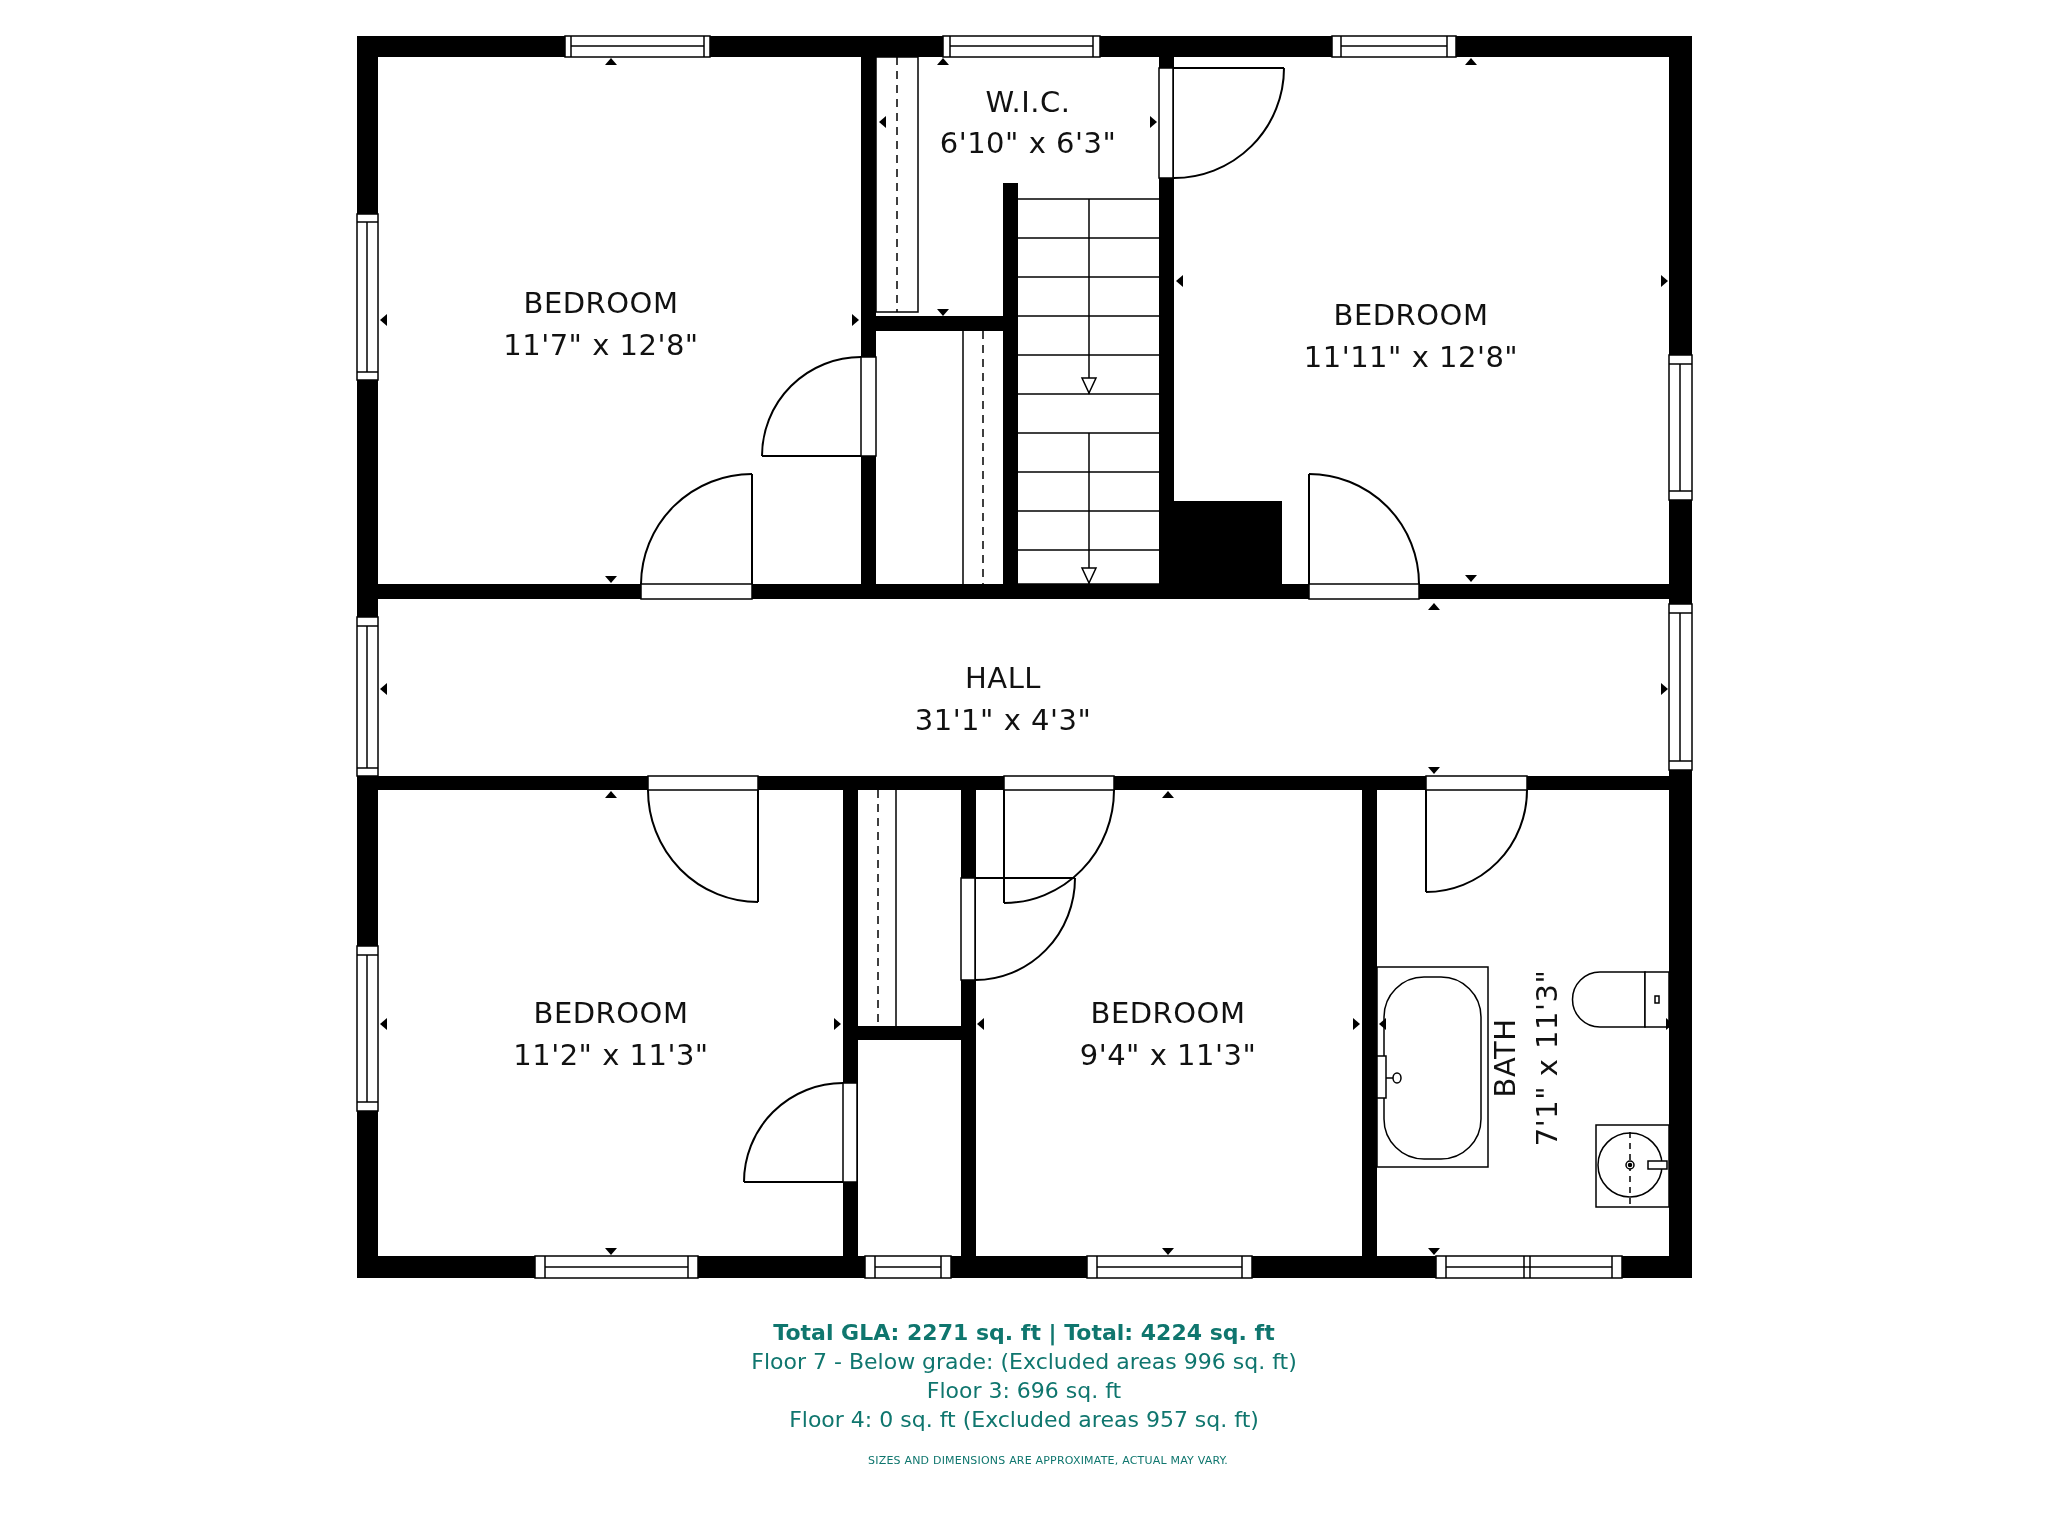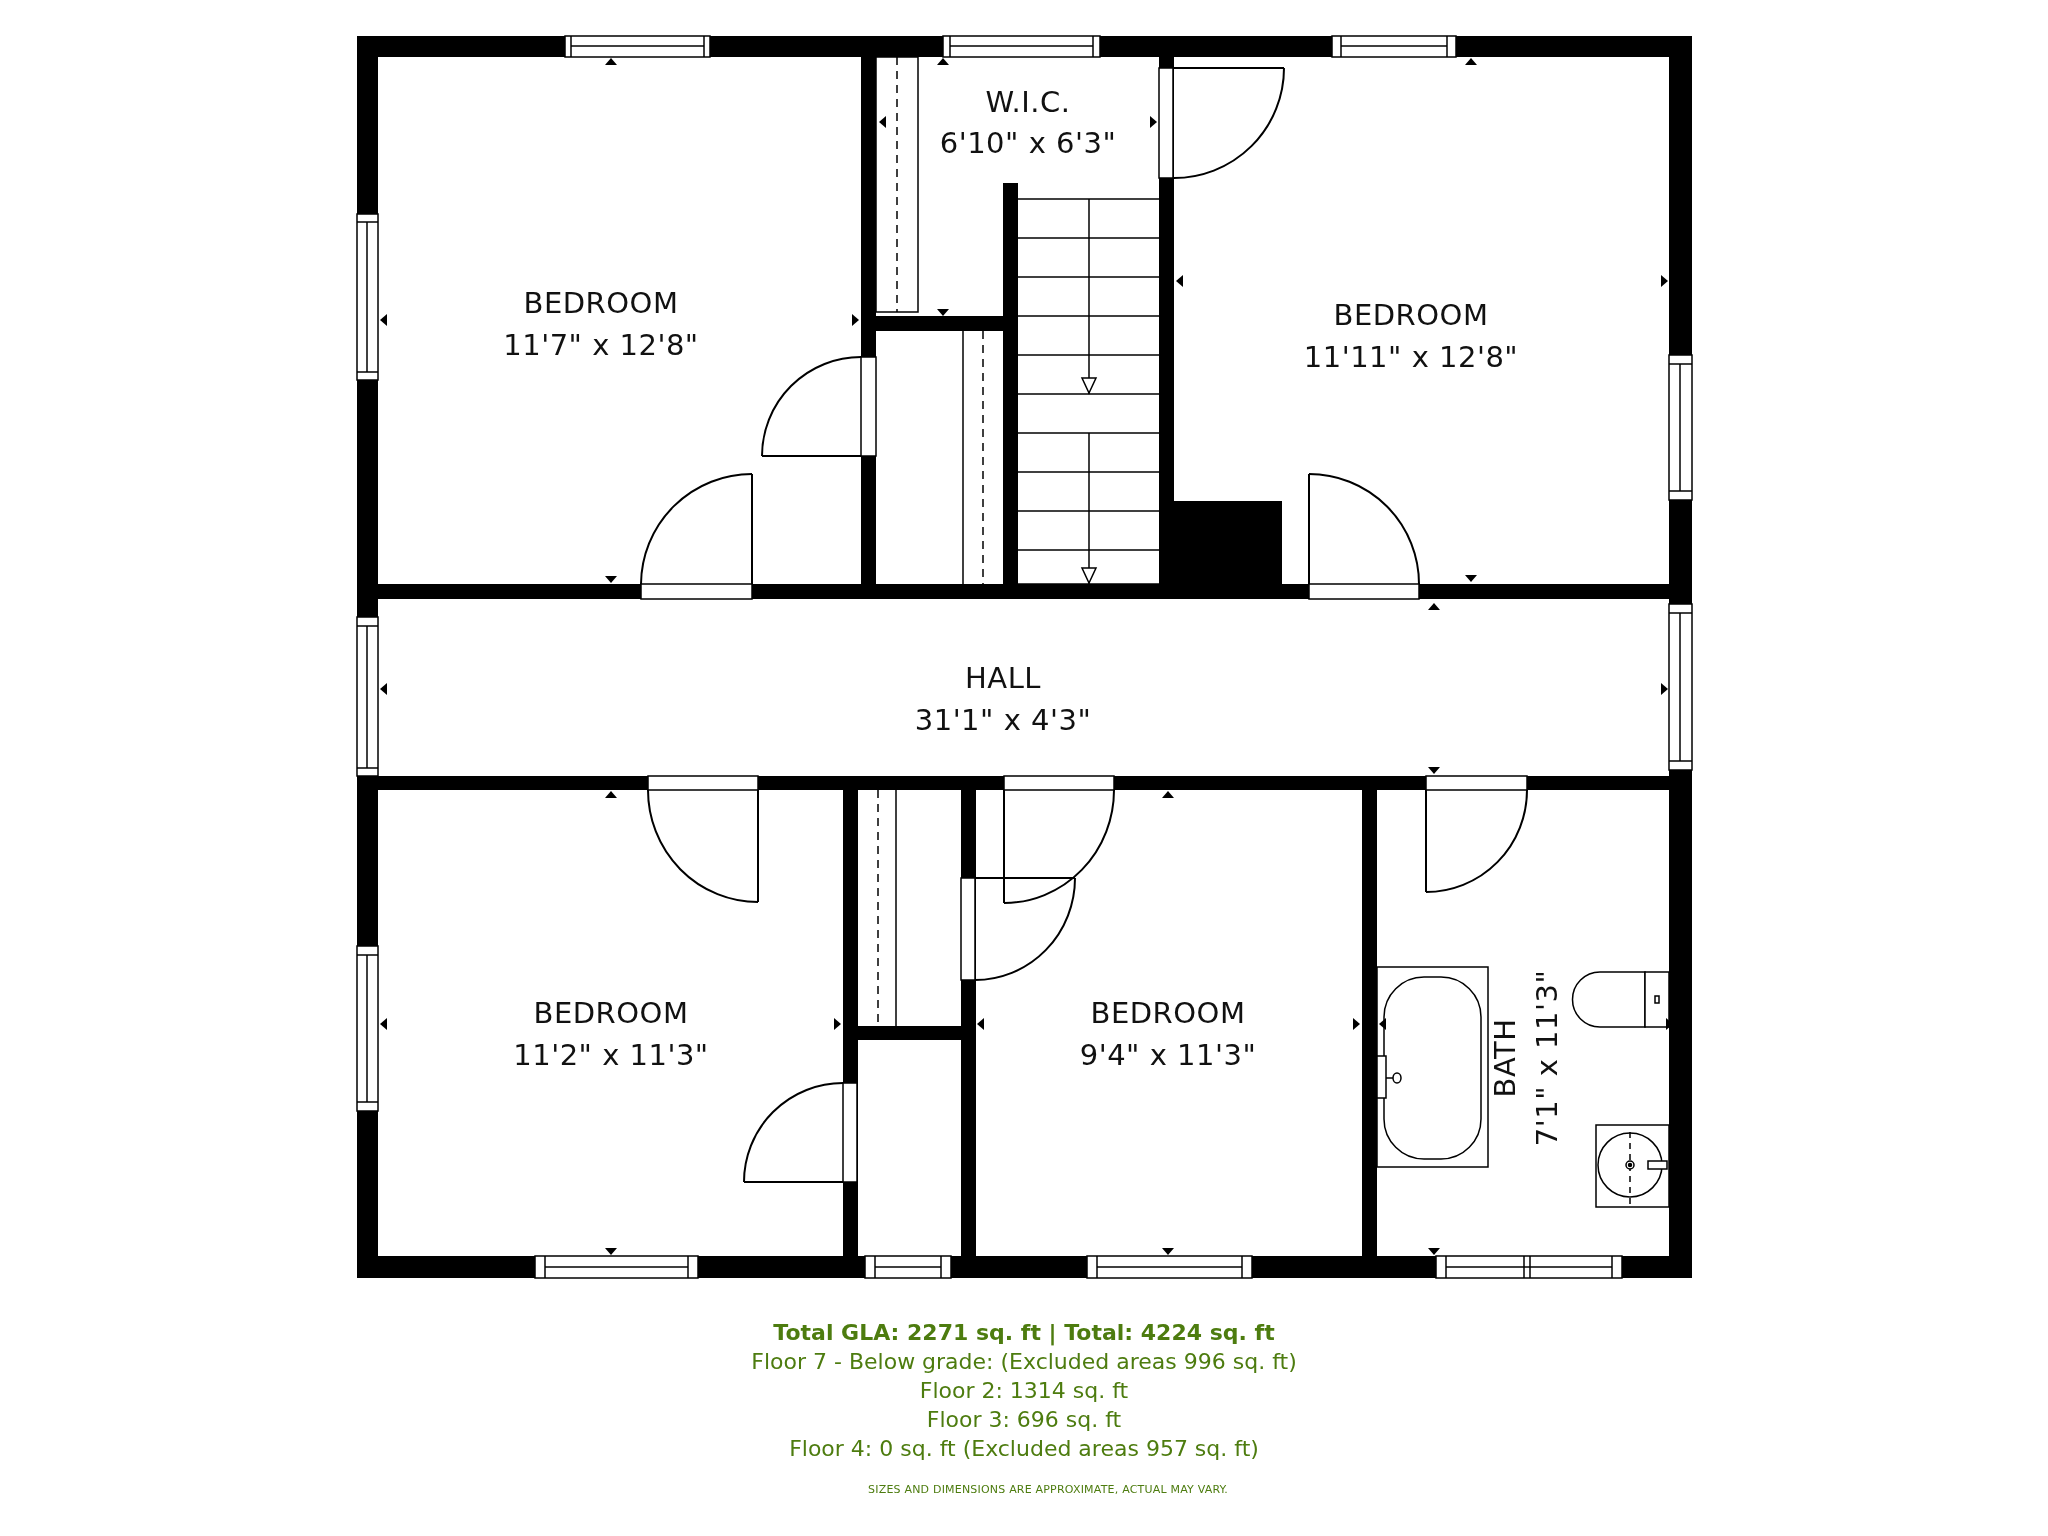--- a/index.html
+++ b/index.html
@@ -1,19 +1,19 @@
 <!DOCTYPE html>
 <html><head>
 <meta charset="utf-8">
 <style>
   html,body{margin:0;padding:0;background:#ffffff;}
   body{width:2048px;height:1536px;position:relative;overflow:hidden;font-family:"Liberation Sans","DejaVu Sans",sans-serif;}
   #plan{position:absolute;left:0;top:0;}
   .lbl{font-family:"DejaVu Sans","Liberation Sans",sans-serif;fill:#111;font-size:29px;text-anchor:middle;letter-spacing:0.5px;}
-  .footer{position:absolute;left:0;width:2048px;text-align:center;color:#4d7c0f;font-family:"DejaVu Sans","Liberation Sans",sans-serif;}
+  .footer{position:absolute;left:0;width:2048px;text-align:center;color:#0f766e;font-family:"DejaVu Sans","Liberation Sans",sans-serif;}
   .footer .line{font-size:22px;line-height:29px;}
   .footer .bold{font-weight:bold;}
   .footer .disc{font-size:11px;margin-top:20px;letter-spacing:0.2px;padding-left:48px;}
 </style>
 </head>
 <body>
 
 <svg id="plan" width="2048" height="1536" viewBox="0 0 2048 1536" xmlns="http://www.w3.org/2000/svg">
   <defs>
     <g id="tri-up">
@@ -290,17 +290,16 @@
     <text class="lbl" x="1168" y="1065">9'4" x 11'3"</text>
 
     <text class="lbl" x="0" y="0" transform="translate(1515,1058) rotate(-90)">BATH</text>
     <text class="lbl" x="0" y="0" transform="translate(1557,1058) rotate(-90)">7'1" x 11'3"</text>
   </g>
 </svg>
 
 <div class="footer" style="top:1318px;">
   <div class="line bold">Total GLA: 2271 sq. ft | Total: 4224 sq. ft</div>
   <div class="line">Floor 7 - Below grade: (Excluded areas 996 sq. ft)</div>
-  <div class="line">Floor 2: 1314 sq. ft</div>
   <div class="line">Floor 3: 696 sq. ft</div>
   <div class="line">Floor 4: 0 sq. ft (Excluded areas 957 sq. ft)</div>
   <div class="disc">SIZES AND DIMENSIONS ARE APPROXIMATE, ACTUAL MAY VARY.</div>
 </div>
 
 </body></html>

